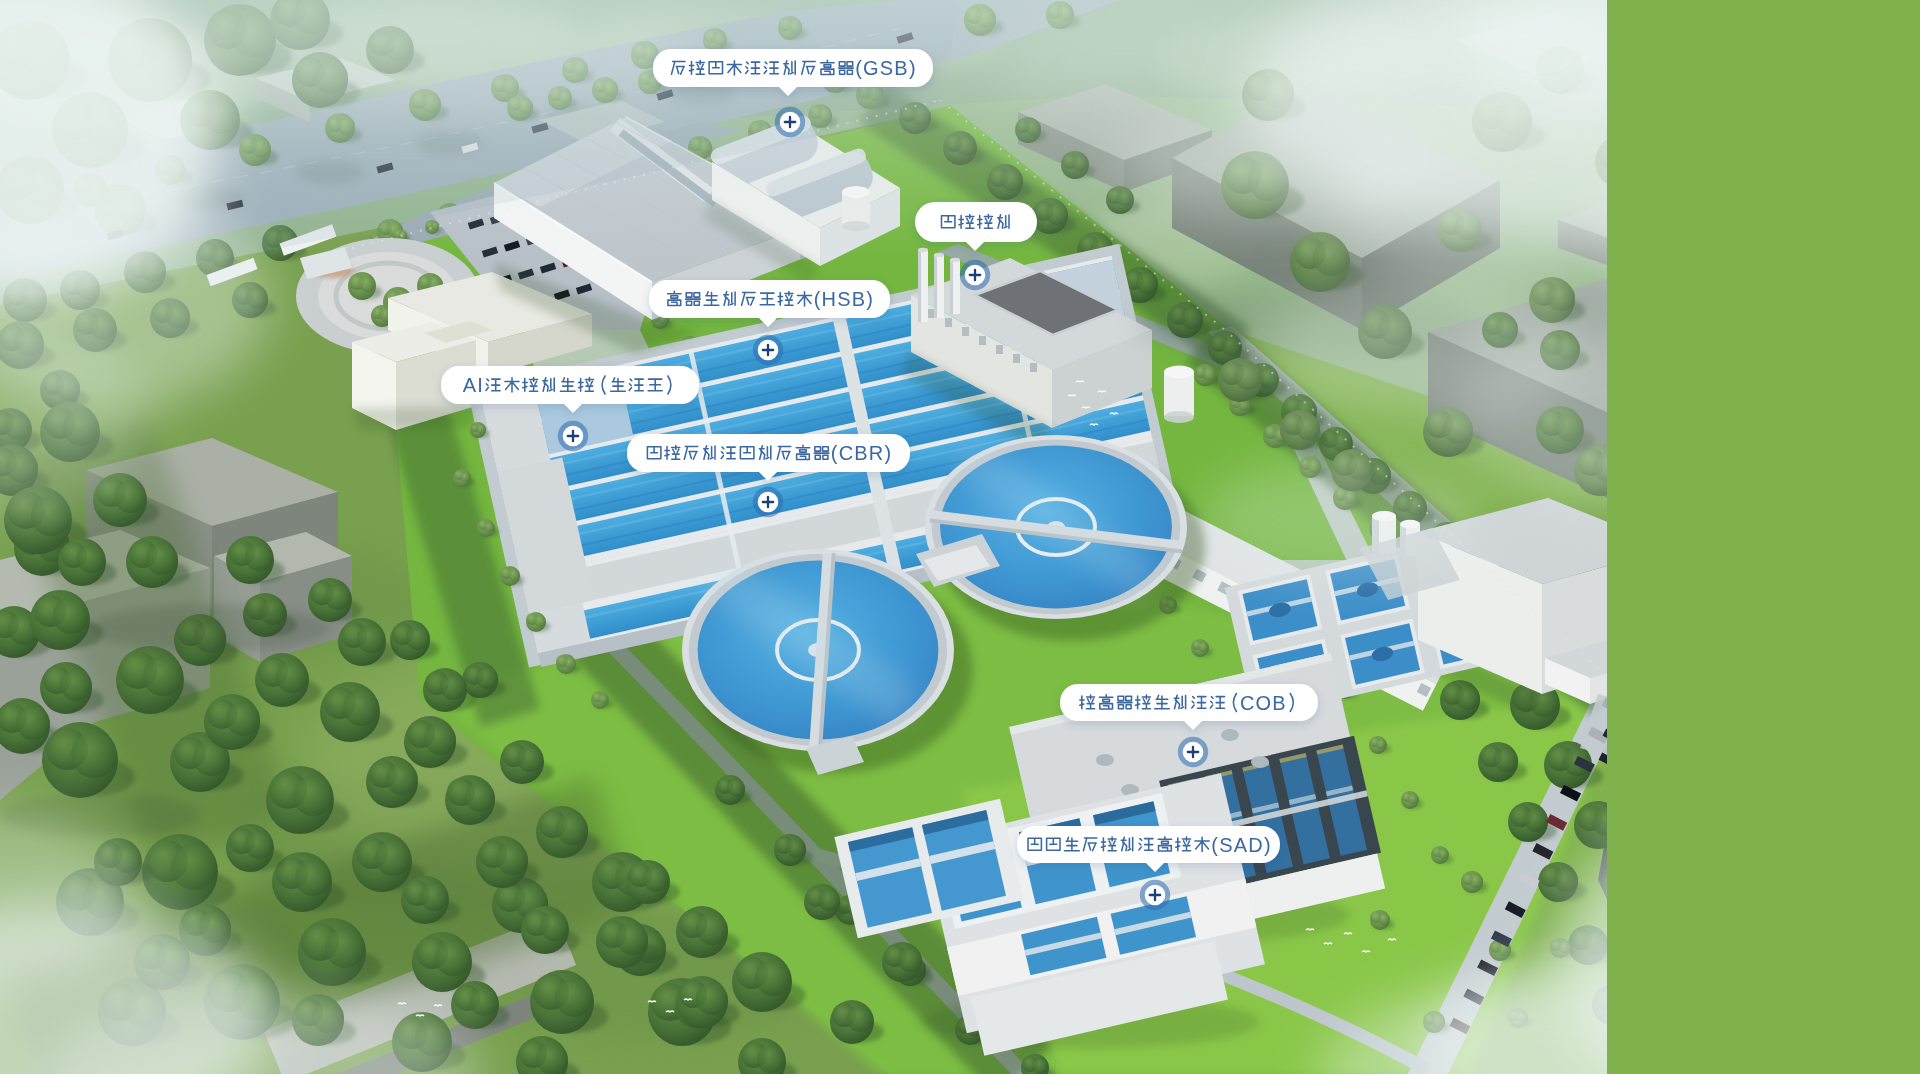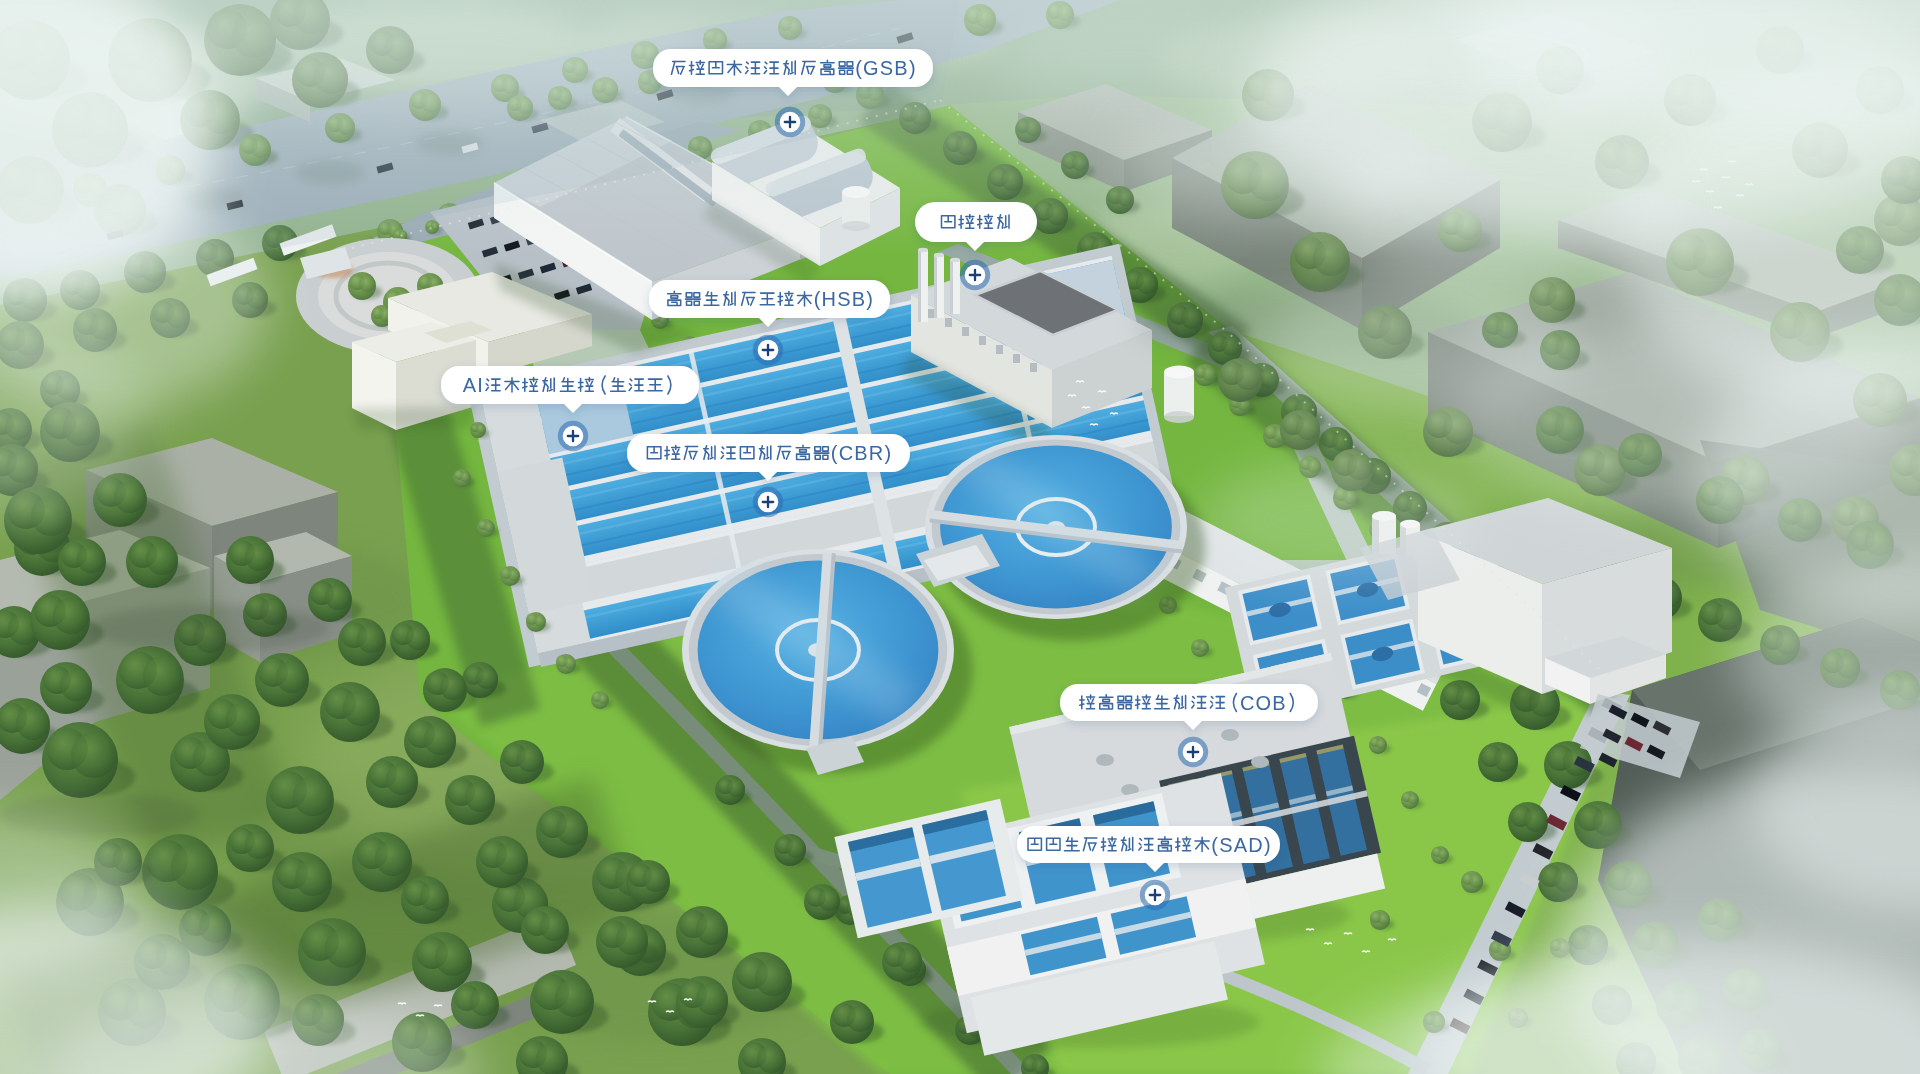--- a/index.html
+++ b/index.html
@@ -1,14 +1,14 @@
 <!DOCTYPE html>
 <html><head><meta charset="utf-8"><style>
 html,body{margin:0;padding:0;background:#7fb14c;}
-#wrap{position:relative;width:1920px;height:1074px;overflow:hidden;font-family:"Liberation Sans",sans-serif;}
+#wrap{position:relative;width:1607px;height:1074px;overflow:hidden;font-family:"Liberation Sans",sans-serif;}
 </style></head><body>
 <div id="wrap"><svg width="1920" height="1074" viewBox="0 0 1920 1074">
 <defs>
 <radialGradient id="tg" cx="40%" cy="35%" r="75%">
  <stop offset="0%" stop-color="#679147"></stop>
           <stop offset="55%" stop-color="#487237"></stop>
           <stop offset="100%" stop-color="#2f5128"></stop>
 </radialGradient>
 <radialGradient id="tgl" cx="40%" cy="35%" r="75%">
  <stop offset="0%" stop-color="#8cb468"></stop>

